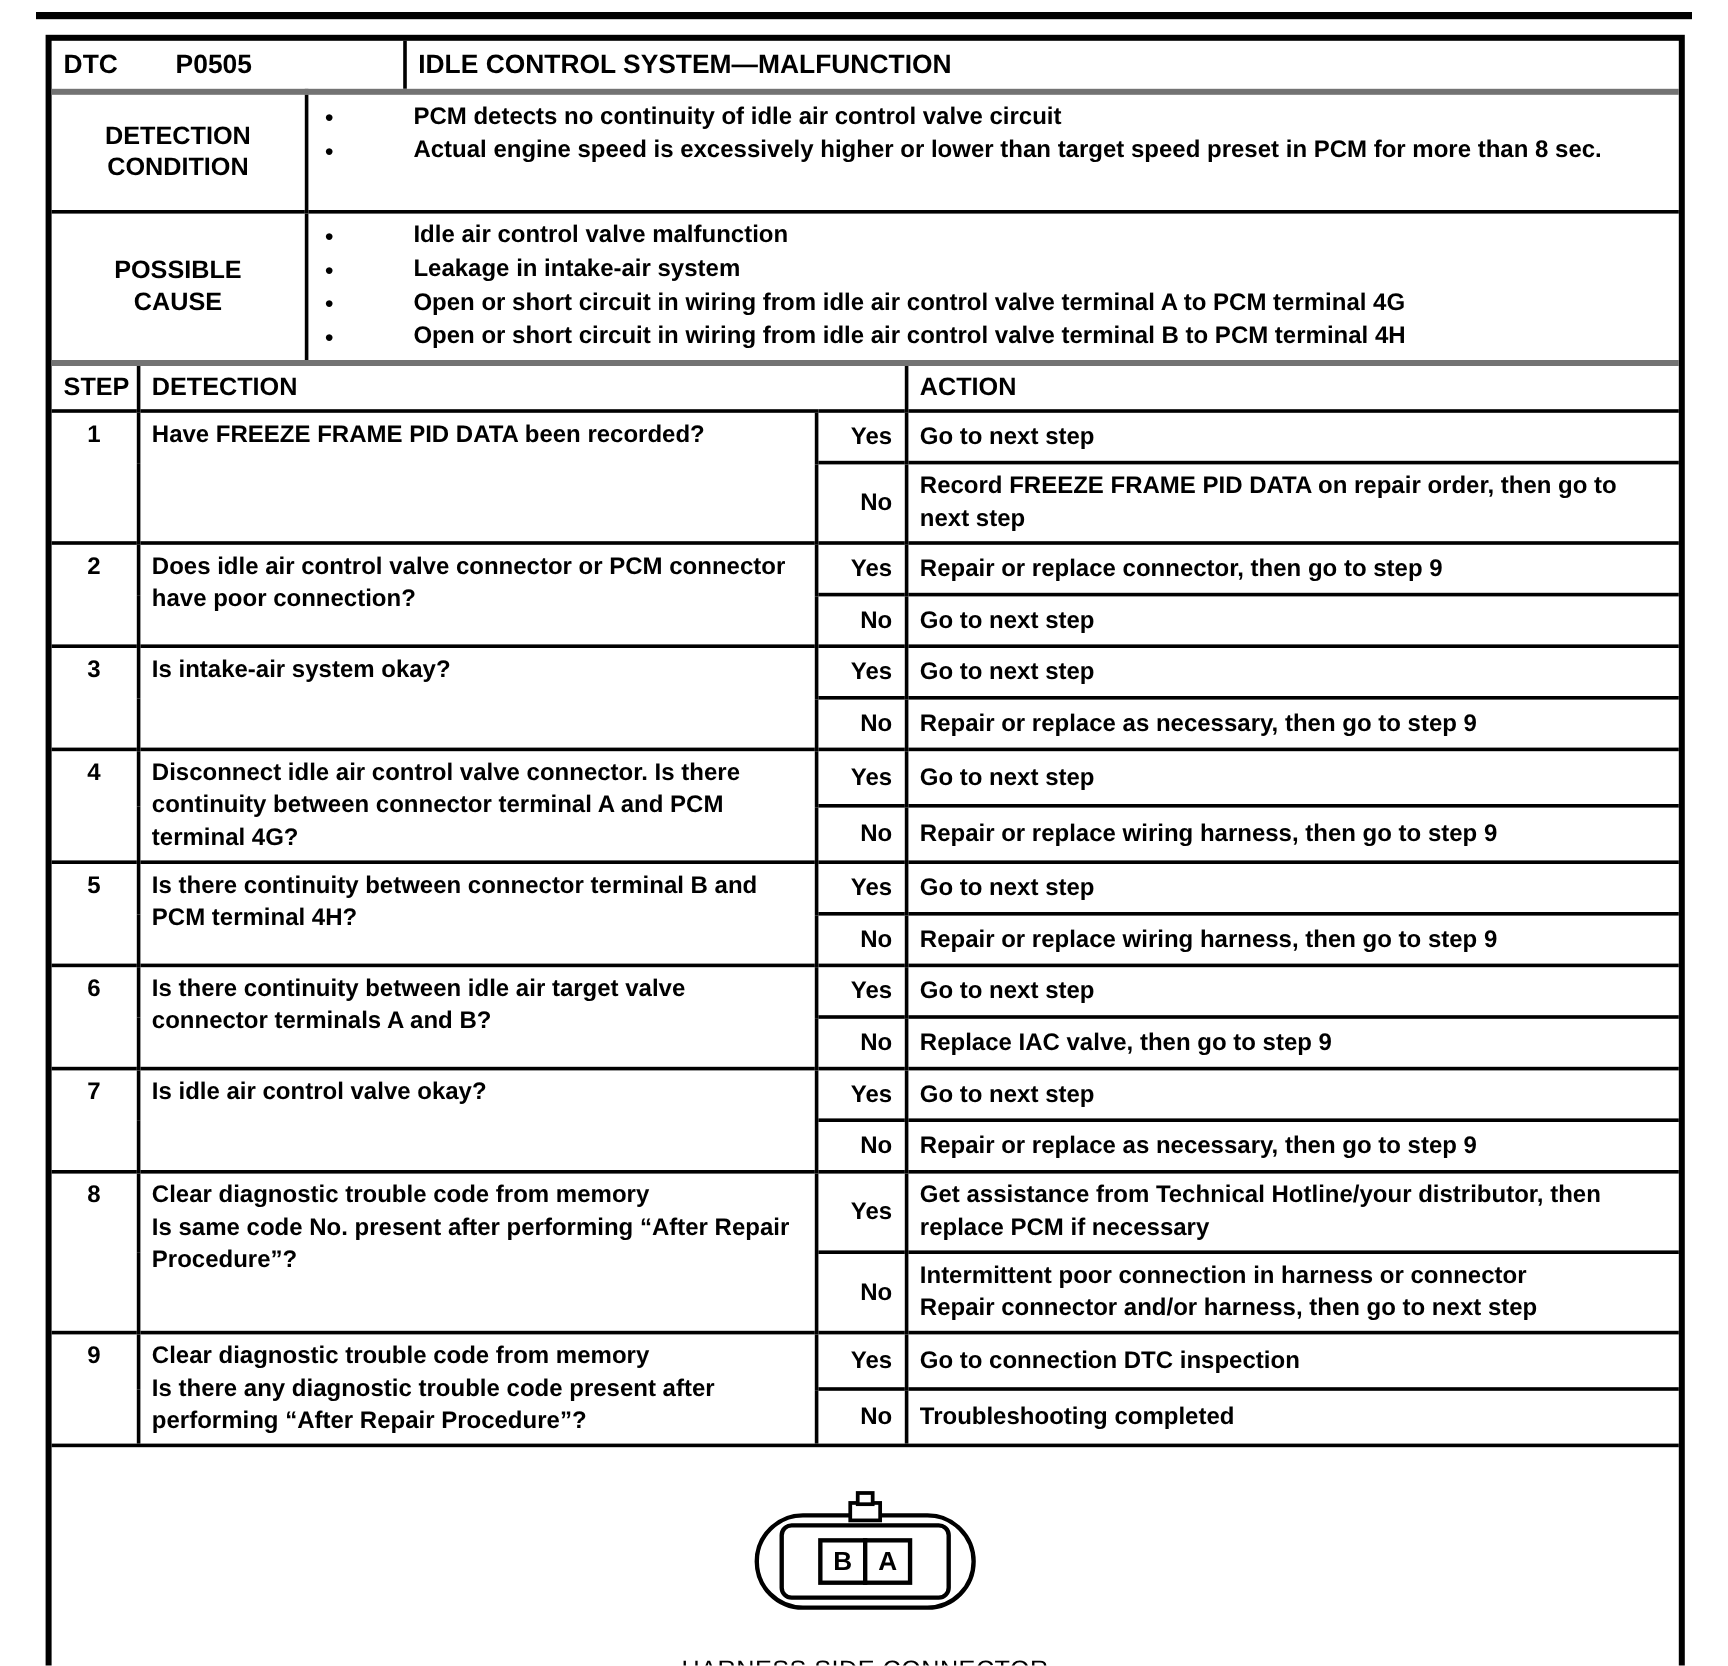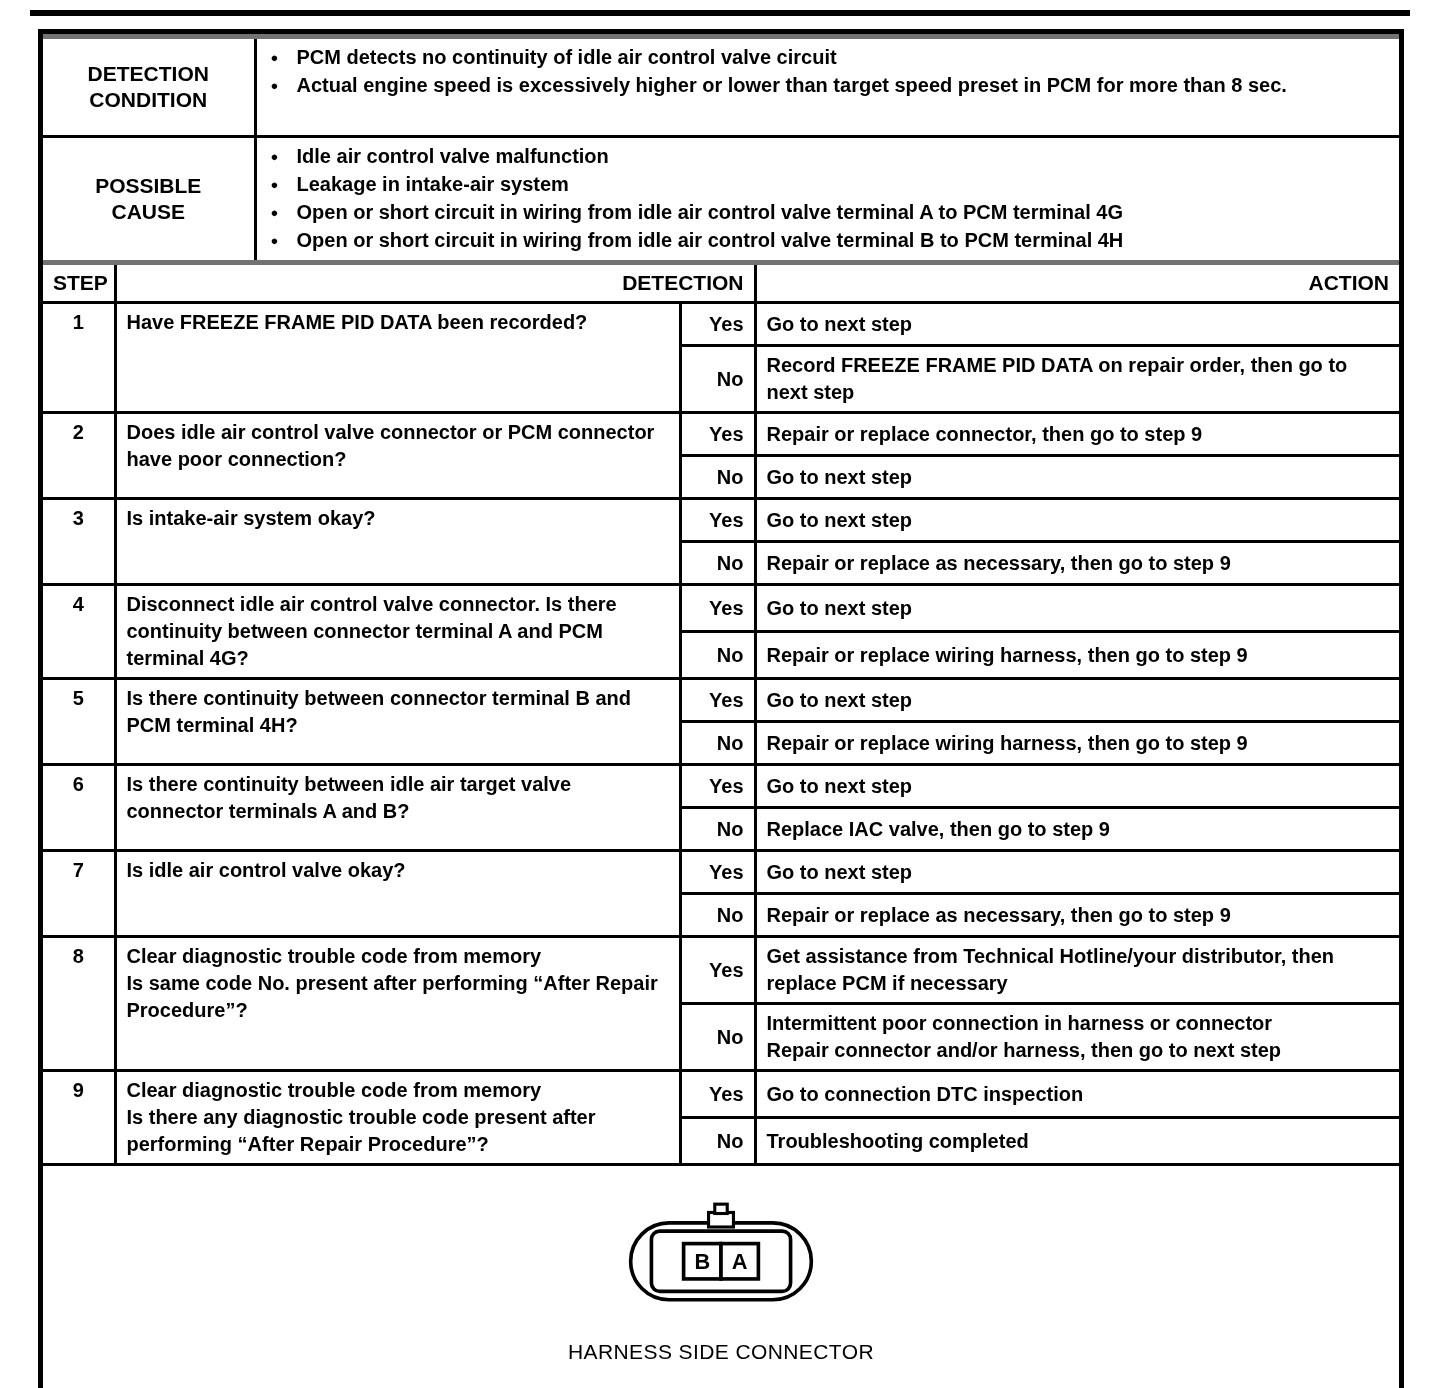--- a/index.html
+++ b/index.html
@@ -35,43 +35,58 @@
   
   .v-label {
     text-align: center; vertical-align: middle;
     font-size: 21px; white-space: pre-line; line-height: 1.25;
   }
   .bullets-cell { vertical-align: top; padding: 9px 12px 9px 14px; font-size: 20px; }
   .det-row td { height: 86px; }
   .cause-row td { height: 104px; }
   .bullet { display: flex; align-items: flex-start; margin: 0 0 1px 0; }
   .dot { flex: 0 0 26px; font-size: 13px; line-height: 27px; text-align: left; padding-left: 4px; }
-  .btext { line-height: 27px; }
-
-  
-  .steps-tbl th { height: 26px; text-align: right; vertical-align: middle; font-size: 21px; }
+  .btext { line-height: 27px; margin-left: 48px; }
+
+  
+  .steps-tbl th { height: 26px; text-align: left; vertical-align: middle; font-size: 21px; }
   .steps-tbl td { font-size: 20px; line-height: 27px; }
   .c-step { text-align: center; vertical-align: top; padding-top: 8px; }
   .c-insp { vertical-align: top; padding-top: 7px; white-space: pre-line; }
   .c-yn  { text-align: right; vertical-align: middle; height: 30px; }
   .c-act { vertical-align: middle; height: 30px; white-space: pre-line; }
 
   
   .figure { border-top: 3px solid #000; padding: 34px 0 52px 0; text-align: center; }
   .connector-svg { display: block; margin: 0 auto; }
   .caption { margin-top: 30px; font-weight: 400; font-size: 21px; line-height: 28px; letter-spacing: 0.4px; }
 </style>
 </head>
 <body>
 
 <div class="page">
   <div class="top-rule"></div>
 
   <div class="doc-box">
 
+    <table class="tbl head-tbl">
+      <colgroup>
+          <col style="width:294px">
+          <col>
+        </colgroup>
+      <tbody>
+          <tr class="first">
+        <td class="no-bl dtc-cell">
+          <span class="dtc-label">DTC</span>
+          <span>P0505</span>
+        </td>
+        <td class="title-cell">IDLE CONTROL SYSTEM—MALFUNCTION</td>
+      </tr>
+    </tbody>
+      </table>
 
     <table class="tbl cond-tbl">
       <colgroup>
           <col style="width:212px">
           <col>
         </colgroup>
       <tbody>
           <tr class="first det-row">
         <td class="no-bl v-label">DETECTION
 CONDITION</td>

